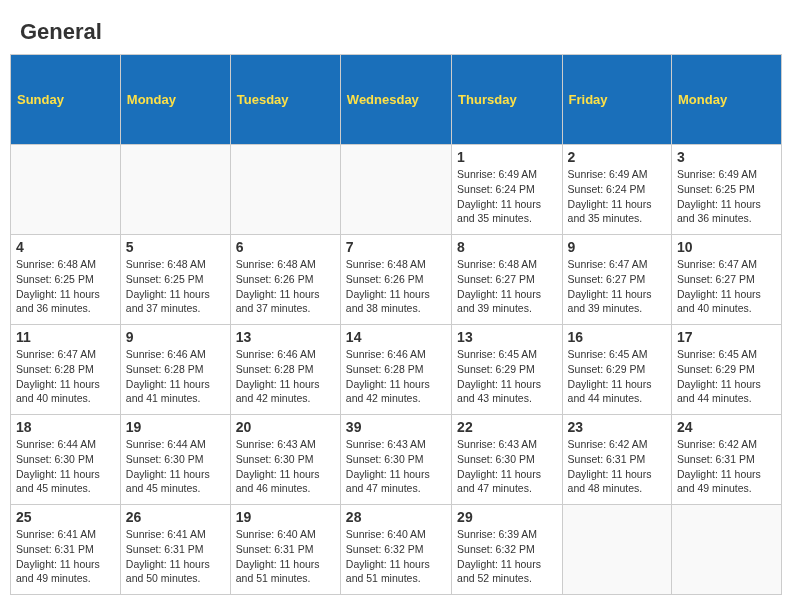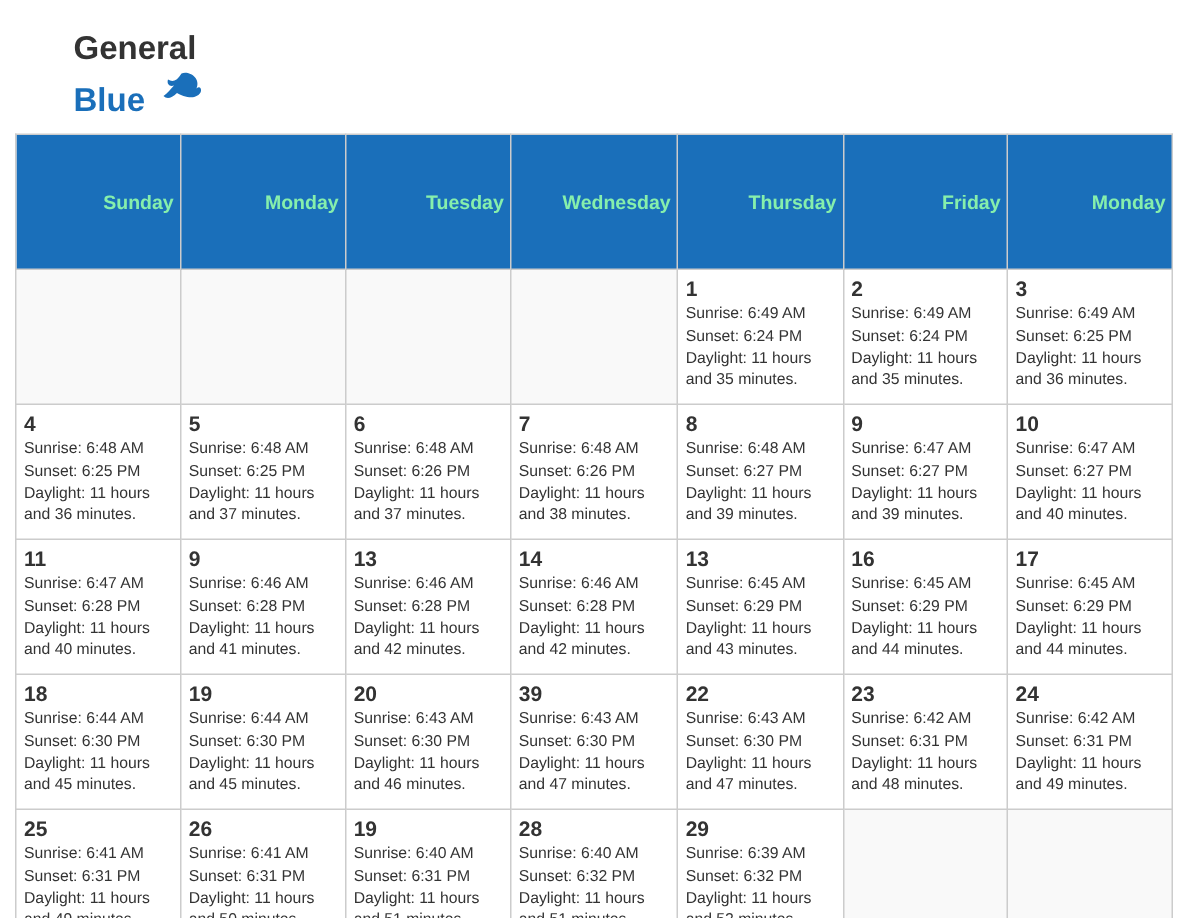--- a/index.html
+++ b/index.html
@@ -17,21 +17,20 @@
       padding: 10px 10px 5px 10px;
     }
     .logo {
       display: flex;
       align-items: center;
     }
     .logo-text {
       font-size: 22px;
       font-weight: bold;
       line-height: 1.1;
-      margin-left: 29px;
     }
     .logo-general { color: #333; }
     .logo-blue { color: #1a6fba; }
     .logo-icon {
       width: 30px;
       height: 30px;
       margin-left: 3px;
     }
     .title-block {
       text-align: right;
@@ -45,26 +44,26 @@
       font-size: 16px;
       color: #555;
     }
     .calendar {
       width: 100%;
       border-collapse: collapse;
       margin-top: 5px;
     }
     .calendar th {
       background: #1a6fba;
-      color: #86efac;
+      color: #fde047;
       padding: 6px 4px;
       font-size: 13px;
       font-weight: bold;
       border: 1px solid #ccc;
-      text-align: right;
+      text-align: left;
       padding-left: 6px;
     }
     .calendar td {
       border: 1px solid #ccc;
       vertical-align: top;
       padding: 4px 5px;
       width: 113px;
       min-height: 80px;
       font-size: 11px;
       color: #333;
@@ -88,26 +87,20 @@
     tr { height: 90px; }
   </style>
 </head>
 <body>
 
 <div class="header">
   <div class="logo">
     <div>
       <div class="logo-text">
         <span class="logo-general">General</span>
-      </div>
-      <div class="logo-text">
-        <span class="logo-blue">Blue</span>
-        <svg class="logo-icon" viewBox="0 0 30 30">
-          <path d="M15 5 C20 3, 28 8, 25 15 C28 12, 30 18, 25 20 C22 22, 15 20, 12 18 C8 22, 5 22, 3 20 C6 18, 8 15, 10 13 C7 14, 5 12, 6 9 C9 11, 12 10, 15 5Z" fill="#1a6fba"></path>
-        </svg>
       </div>
     </div>
   </div>
   <div class="title-block">
     <div class="month-title"></div>
     <div class="location"></div>
   </div>
 </div>
 
 <table class="calendar">

